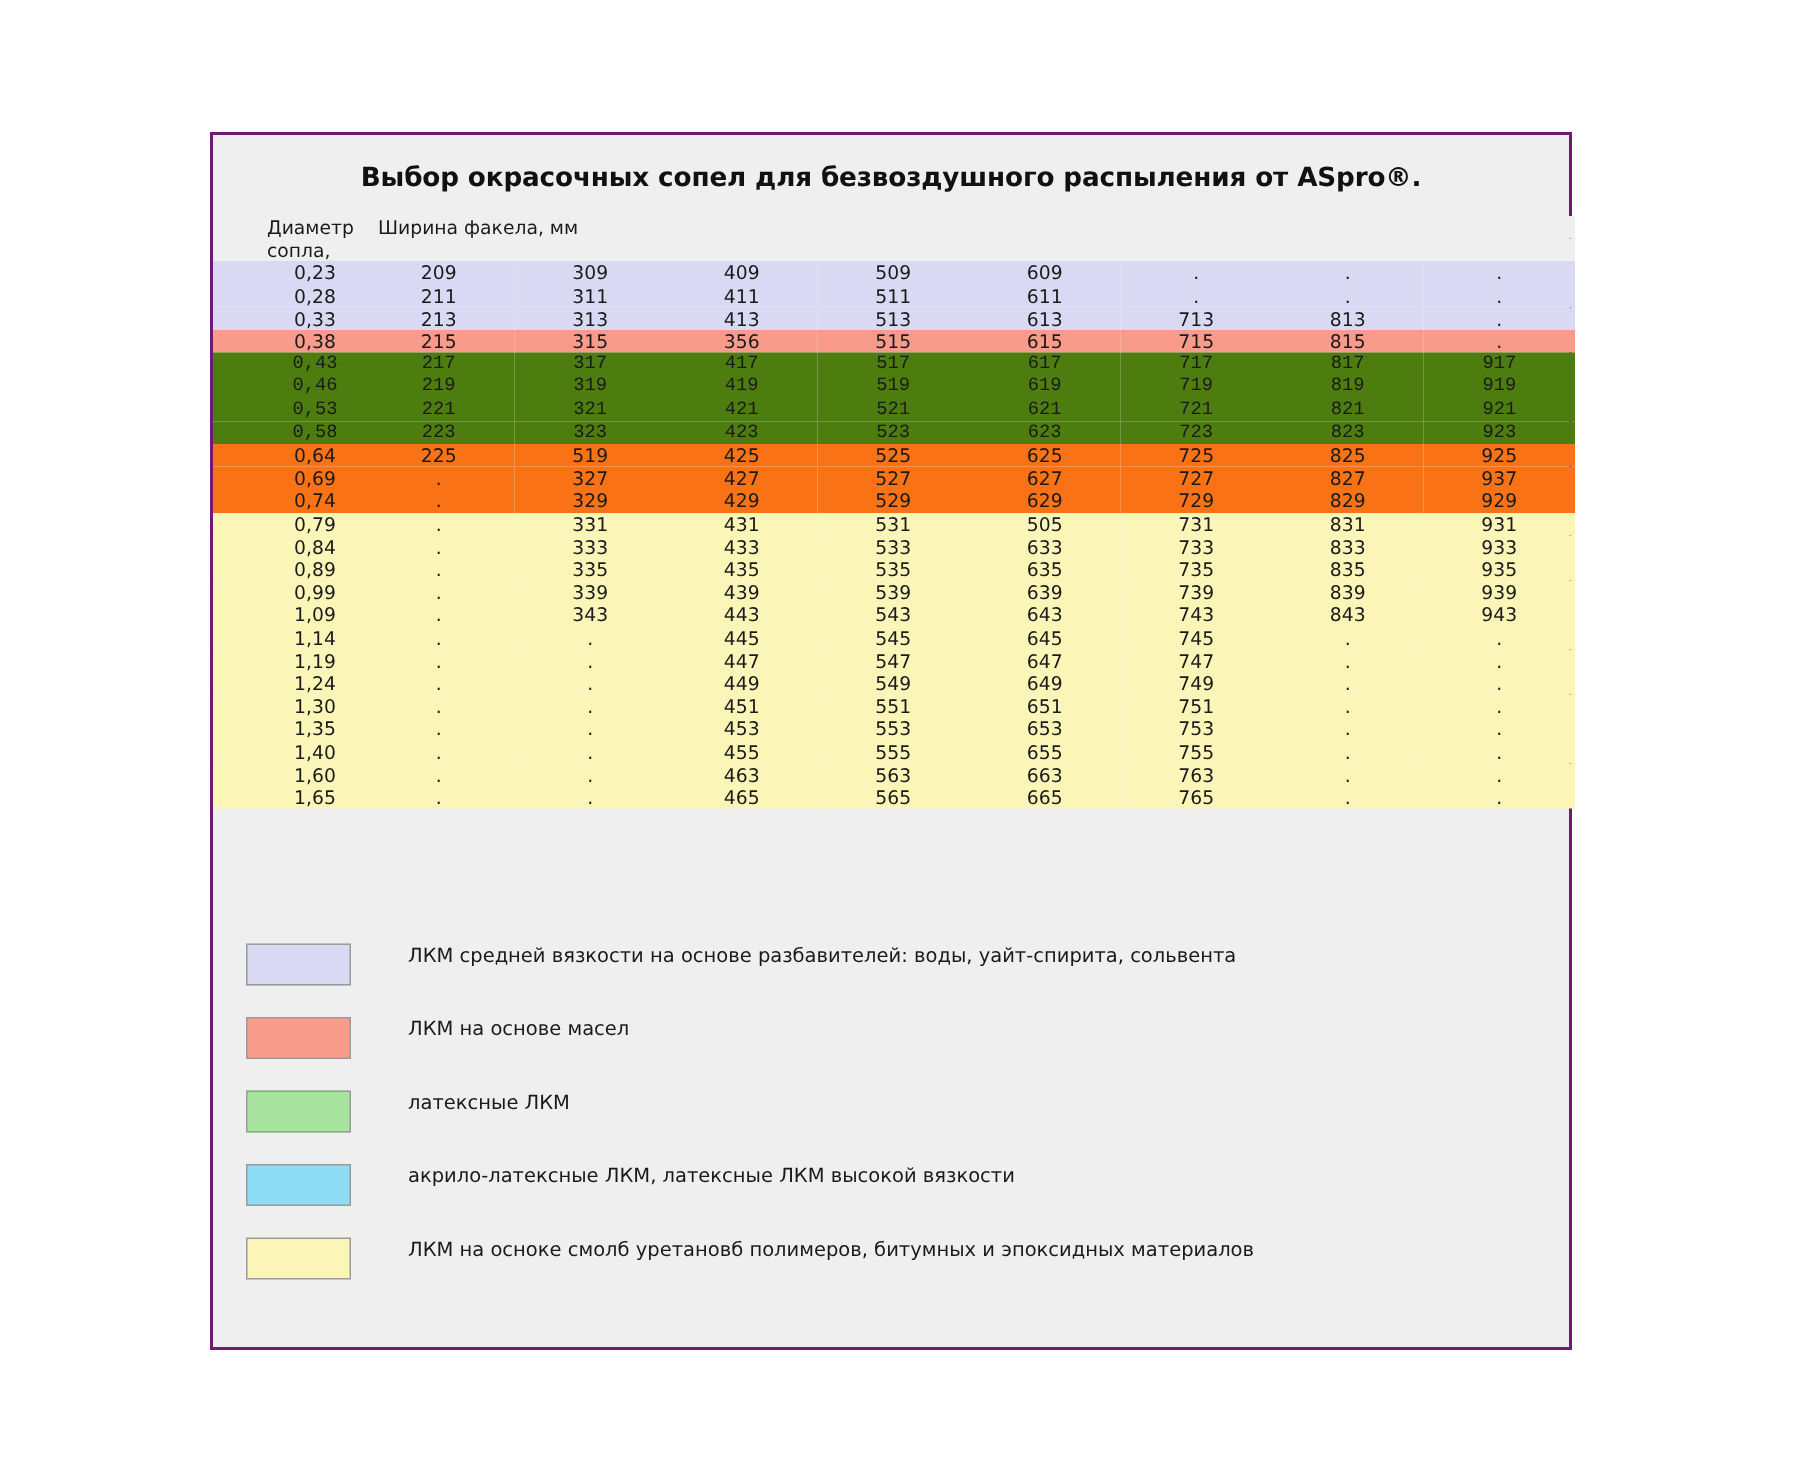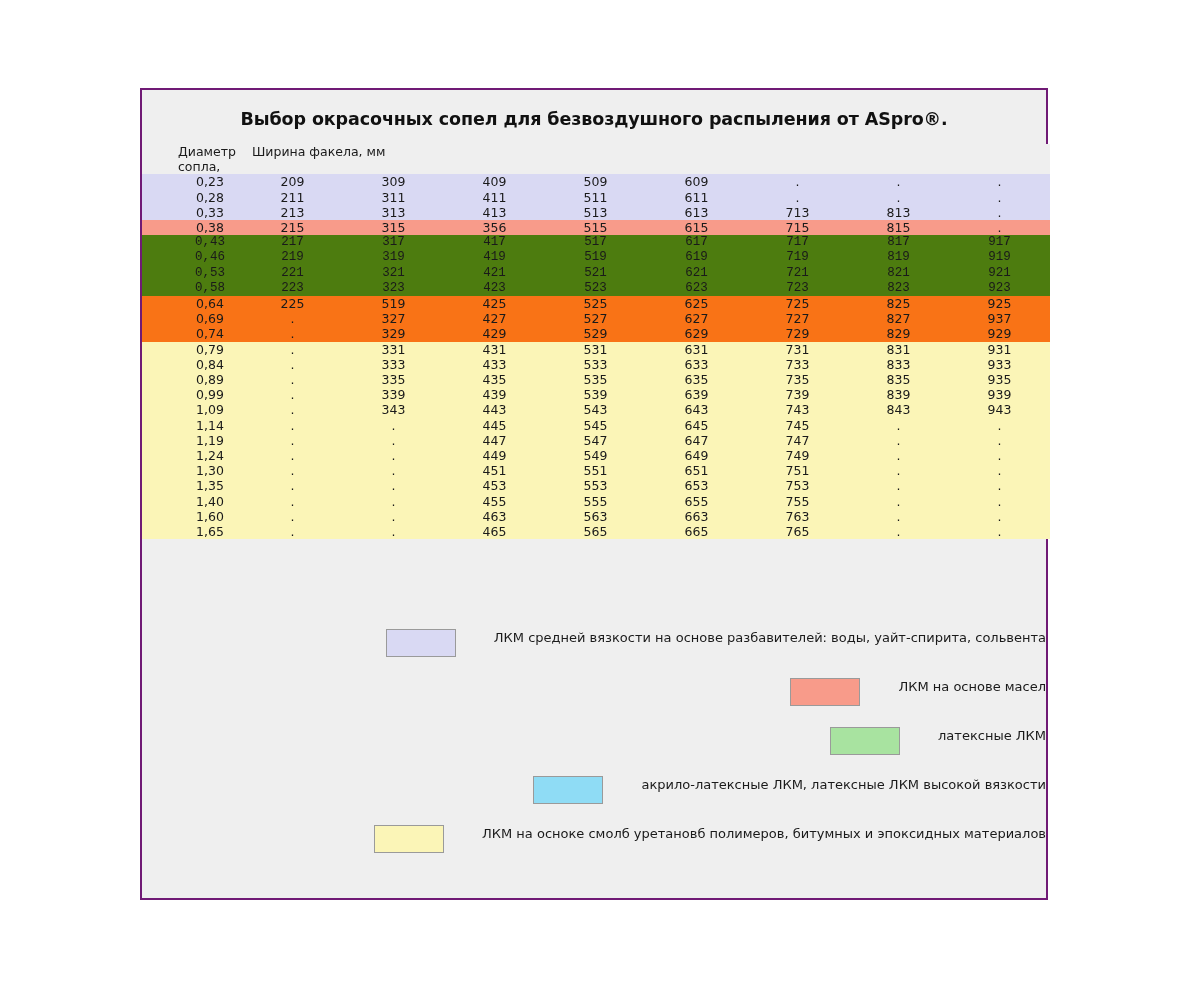--- a/index.html
+++ b/index.html
@@ -94,21 +94,20 @@
     left: 0;
     right: 0;
     top: 538px;
     padding: 0 0 0 0;
   }
   .legend-row {
     display: flex;
     align-items: flex-start;
     margin-bottom: 20px;
     padding-left: 22px;
-    justify-content: flex-end;
   }
   .swatch {
     width: 68px;
     height: 26px;
     border: 1px solid #9a9a9a;
     flex: 0 0 auto;
     margin-top: 1px;
   }
   .legend-text {
     margin-left: 38px;
@@ -275,21 +274,21 @@
               <td>729</td>
               <td>829</td>
               <td>929</td>
             </tr>
             <tr class="g5">
               <td class="diam">0,79</td>
               <td>.</td>
               <td>331</td>
               <td>431</td>
               <td>531</td>
-              <td>631</td>
+              <td>505</td>
               <td>731</td>
               <td>831</td>
               <td>931</td>
             </tr>
             <tr class="g5">
               <td class="diam">0,84</td>
               <td>.</td>
               <td>333</td>
               <td>433</td>
               <td>533</td>

